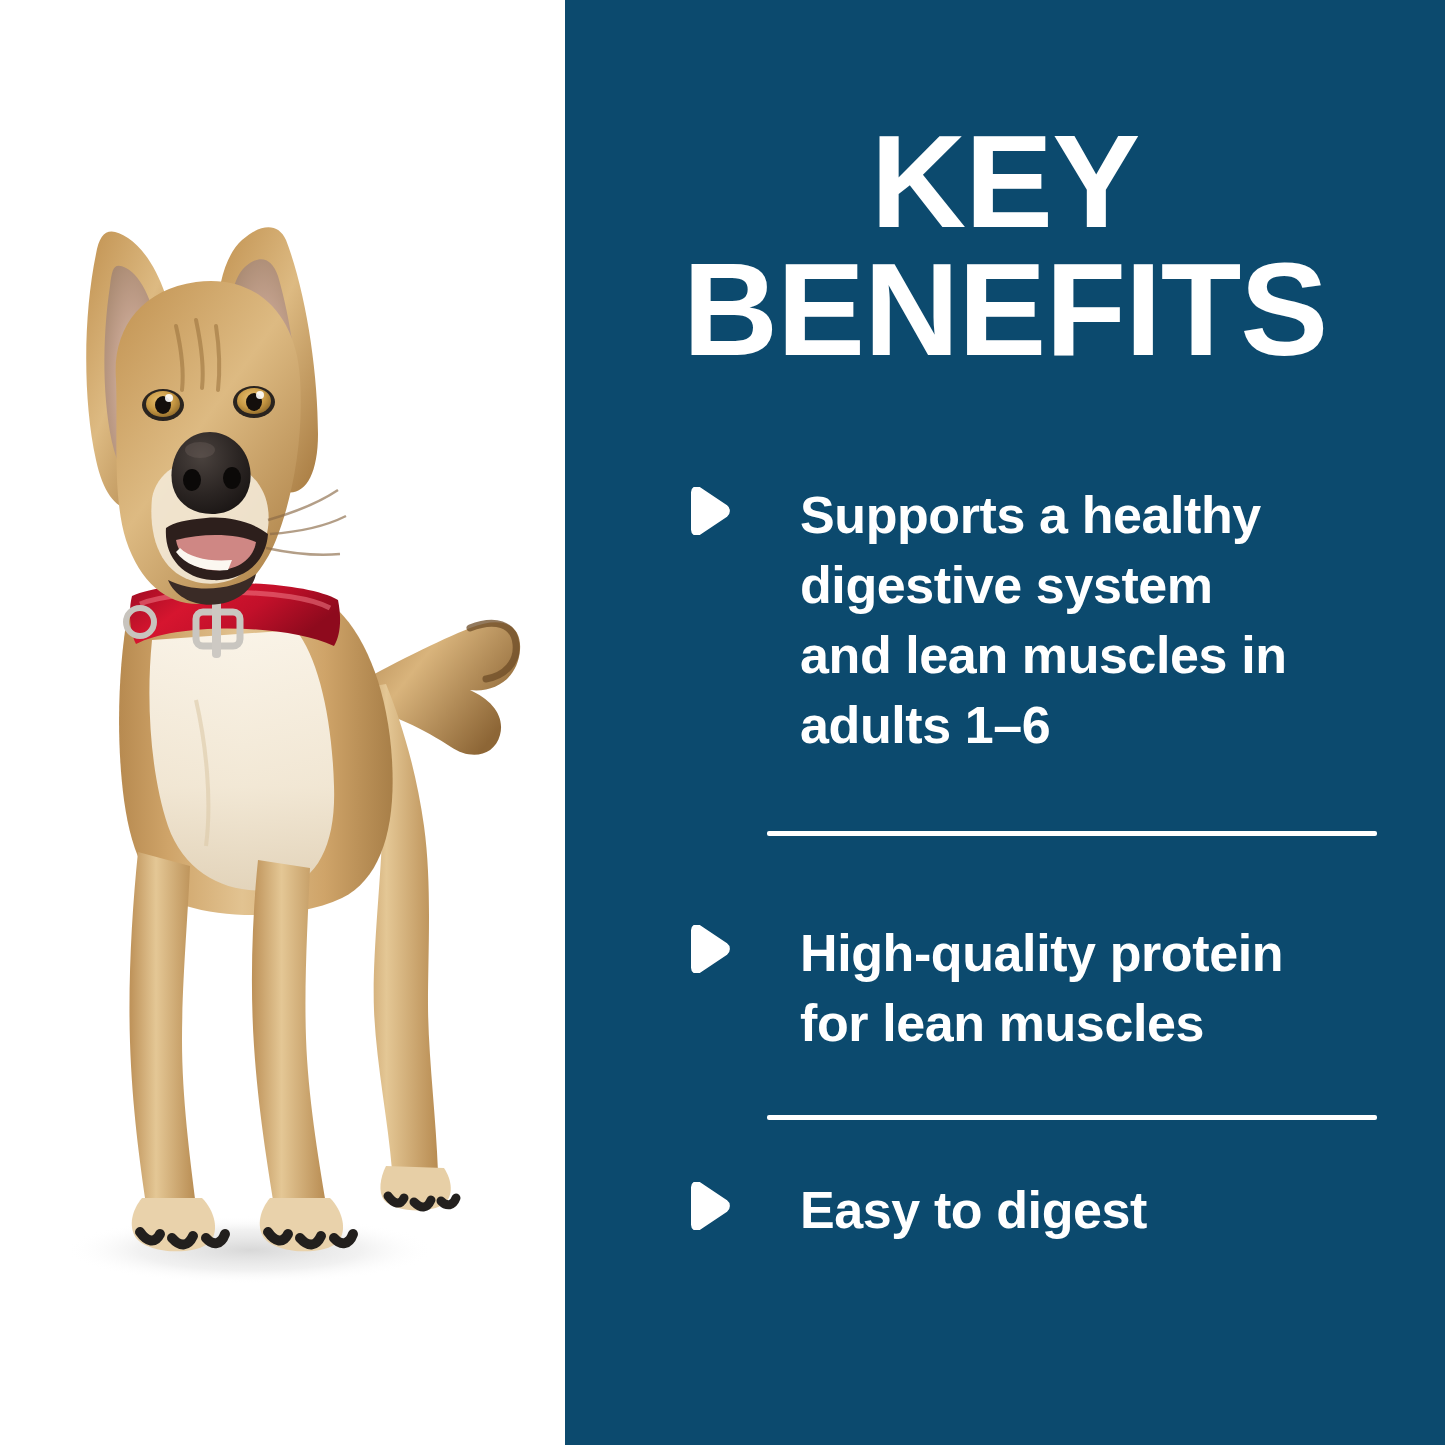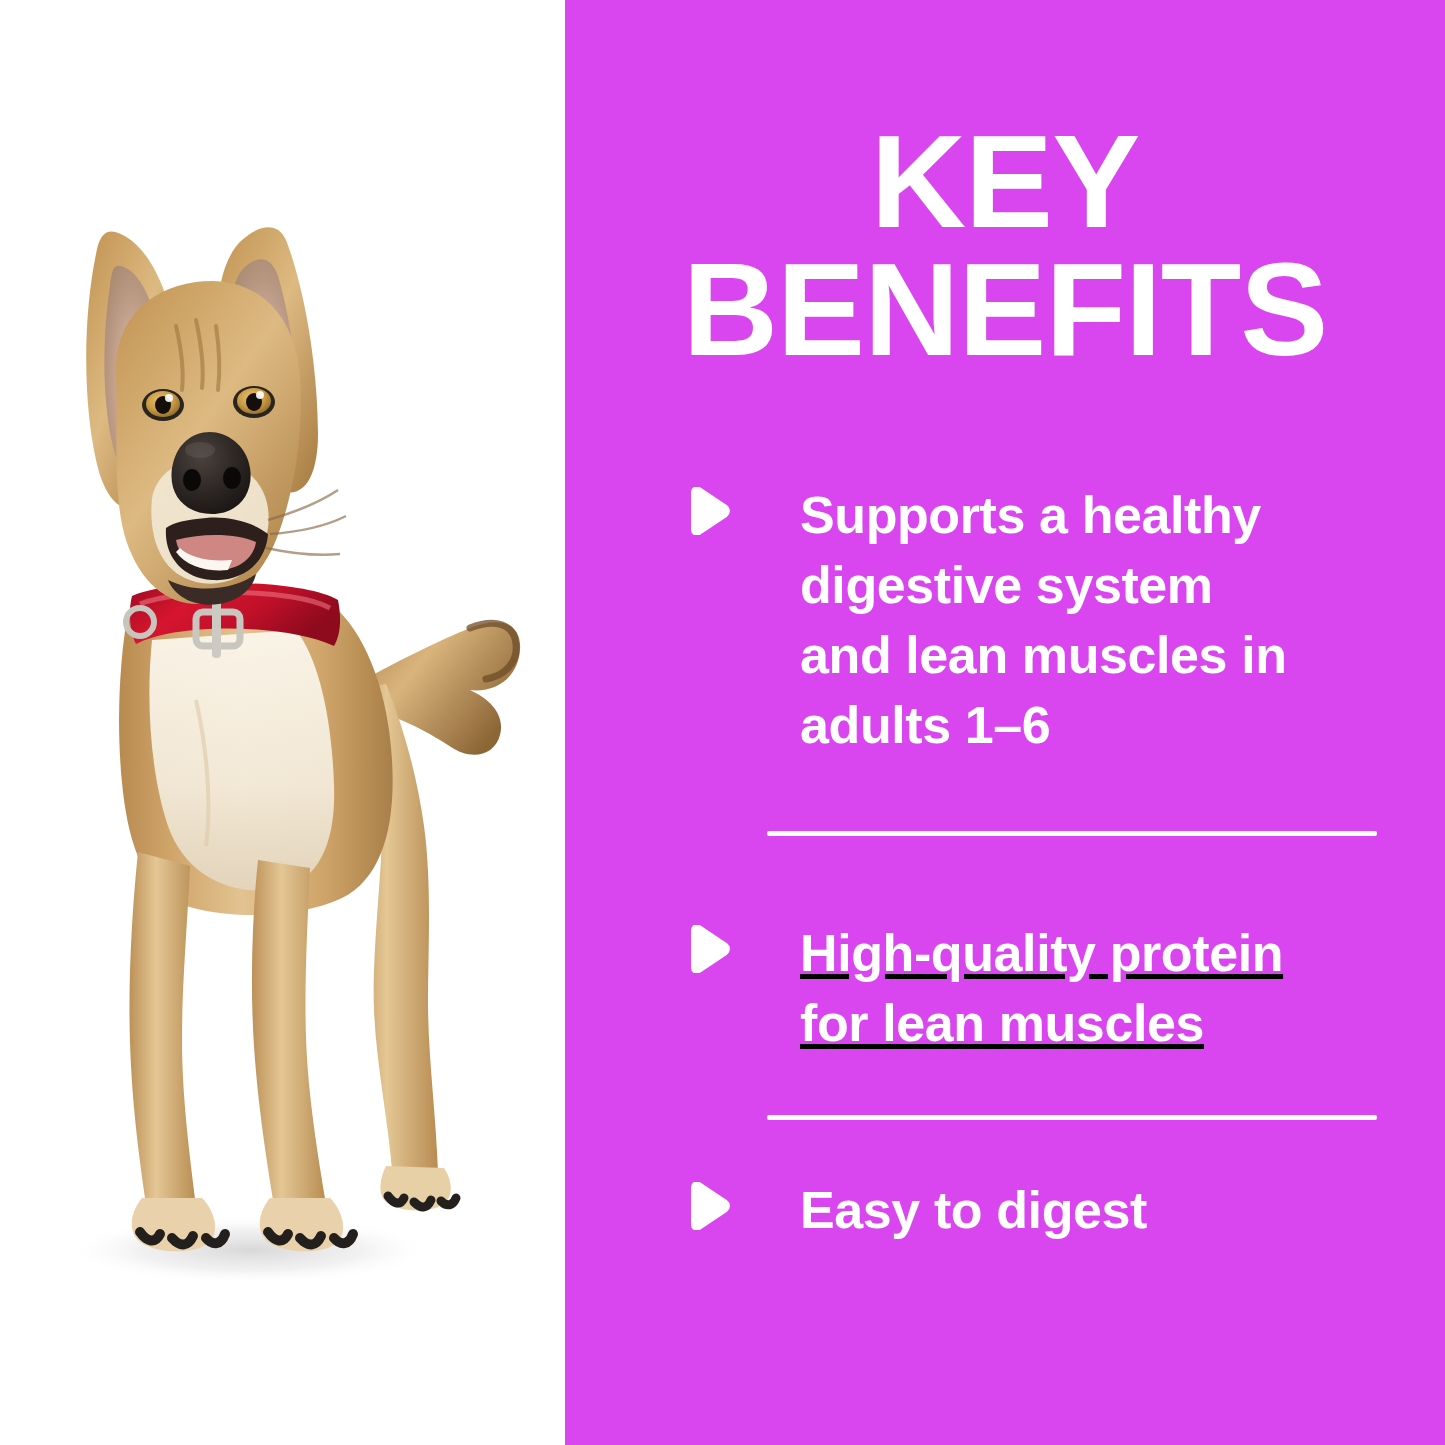--- a/index.html
+++ b/index.html
@@ -38,21 +38,21 @@
   }
   .dog-svg { display: block; width: 565px; height: 1445px; }
 
   
   .red-panel {
     position: absolute;
     left: 565px;
     top: 0;
     width: 880px;
     height: 1445px;
-    background: #d946ef;
+    background: #0c4a6e;
   }
 
   .headline {
     position: absolute;
     left: 0;
     top: 118px;
     width: 880px;
     text-align: center;
     color: #ffffff;
     font-weight: 700;
@@ -71,21 +71,21 @@
     height: 1355px;
   }
   .benefit-row {
     position: absolute;
     display: flex;
     align-items: flex-start;
     left: 121px;
     width: 700px;
   }
   .benefit-row.b1 { top: 481px; }
-  .benefit-row.b2 { top: 919px; text-decoration: underline; }
+  .benefit-row.b2 { top: 919px; }
   .benefit-row.b3 { top: 1176px; }
 
   .bullet-marker {
     flex: 0 0 auto;
     width: 44px;
     height: 48px;
     margin-top: 6px;
     margin-right: 70px;
   }
   .bullet-marker svg { display: block; width: 44px; height: 48px; }

